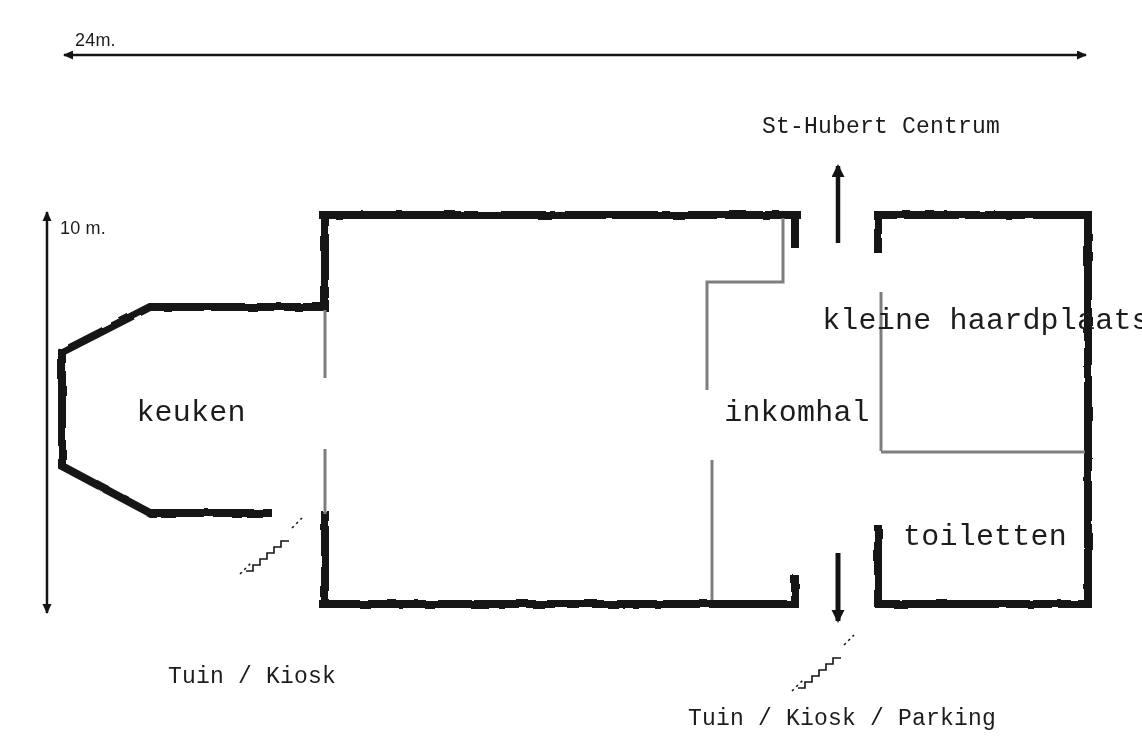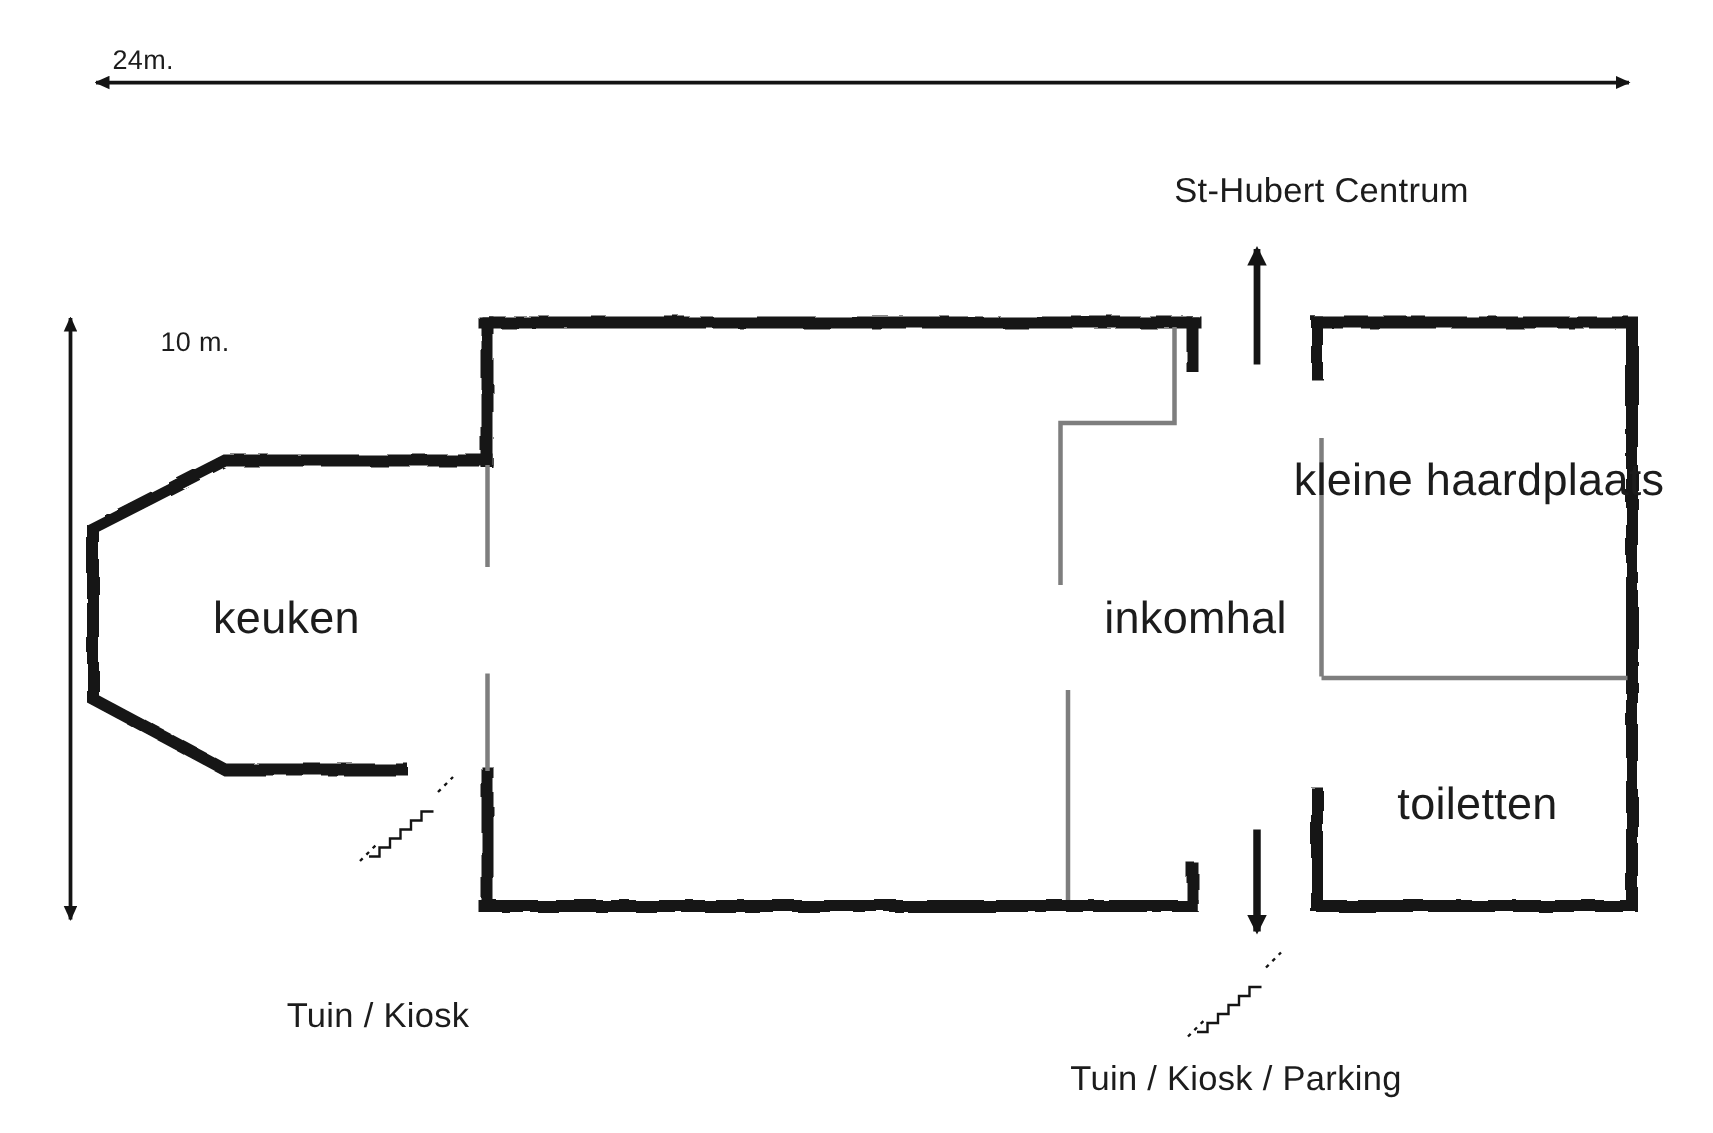--- a/index.html
+++ b/index.html
@@ -26,20 +26,21 @@
   .lbl {
     position: absolute;
     z-index: 2;
     color: #1c1c1c;
     white-space: nowrap;
     font-weight: 400;
     letter-spacing: 0.2px;
   }
   .lbl.centered {
     transform: translate(-50%, -50%);
+    font-family: Liberation Mono, monospace;
   }
   .room-label   { font-size: 30px; }
   .dest-label   { font-size: 23px; }
   .dim-label    { font-size: 18px; }
 </style>
 </head>
 <body>
 
 <div class="canvas">
 
@@ -105,24 +106,24 @@
       <path d="M292 528 l10 -10" stroke-dasharray="2.5,3.5"></path>
     </g>
     <g stroke="#141414" stroke-width="1.6" fill="none">
       <path d="M798 688 h7 v-6 h7 v-6 h7 v-6 h7 v-6 h7 v-6 h8"></path>
       <path d="M792 691 l11 -11" stroke-dasharray="2.5,3.5"></path>
       <path d="M844 645 l10 -10" stroke-dasharray="2.5,3.5"></path>
     </g>
   </svg>
 
   <div class="lbl dim-label" style="left:75px; top:30px;">24m.</div>
-  <div class="lbl dim-label" style="left:60px; top:218px;margin-left:47px;">10 m.</div>
+  <div class="lbl dim-label" style="left:60px; top:218px;">10 m.</div>
 
   <div class="lbl dest-label centered" style="left:881px; top:127px;">St-Hubert Centrum</div>
   <div class="lbl dest-label centered" style="left:252px; top:677px;text-align:center;">Tuin / Kiosk</div>
-  <div class="lbl dest-label centered" style="left:824px; top:719px;">Tuin / Kiosk / Parking</div>
+  <div class="lbl dest-label centered" style="left:842px; top:719px;">Tuin / Kiosk / Parking</div>
 
   <div class="lbl room-label centered" style="left:191px; top:413px;">keuken</div>
   <div class="lbl room-label centered" style="left:797px; top:413px;">inkomhal</div>
   <div class="lbl room-label centered" style="left:986px; top:321px;">kleine haardplaats</div>
   <div class="lbl room-label centered" style="left:985px; top:537px;">toiletten</div>
 
 </div>
 
 </body></html>

